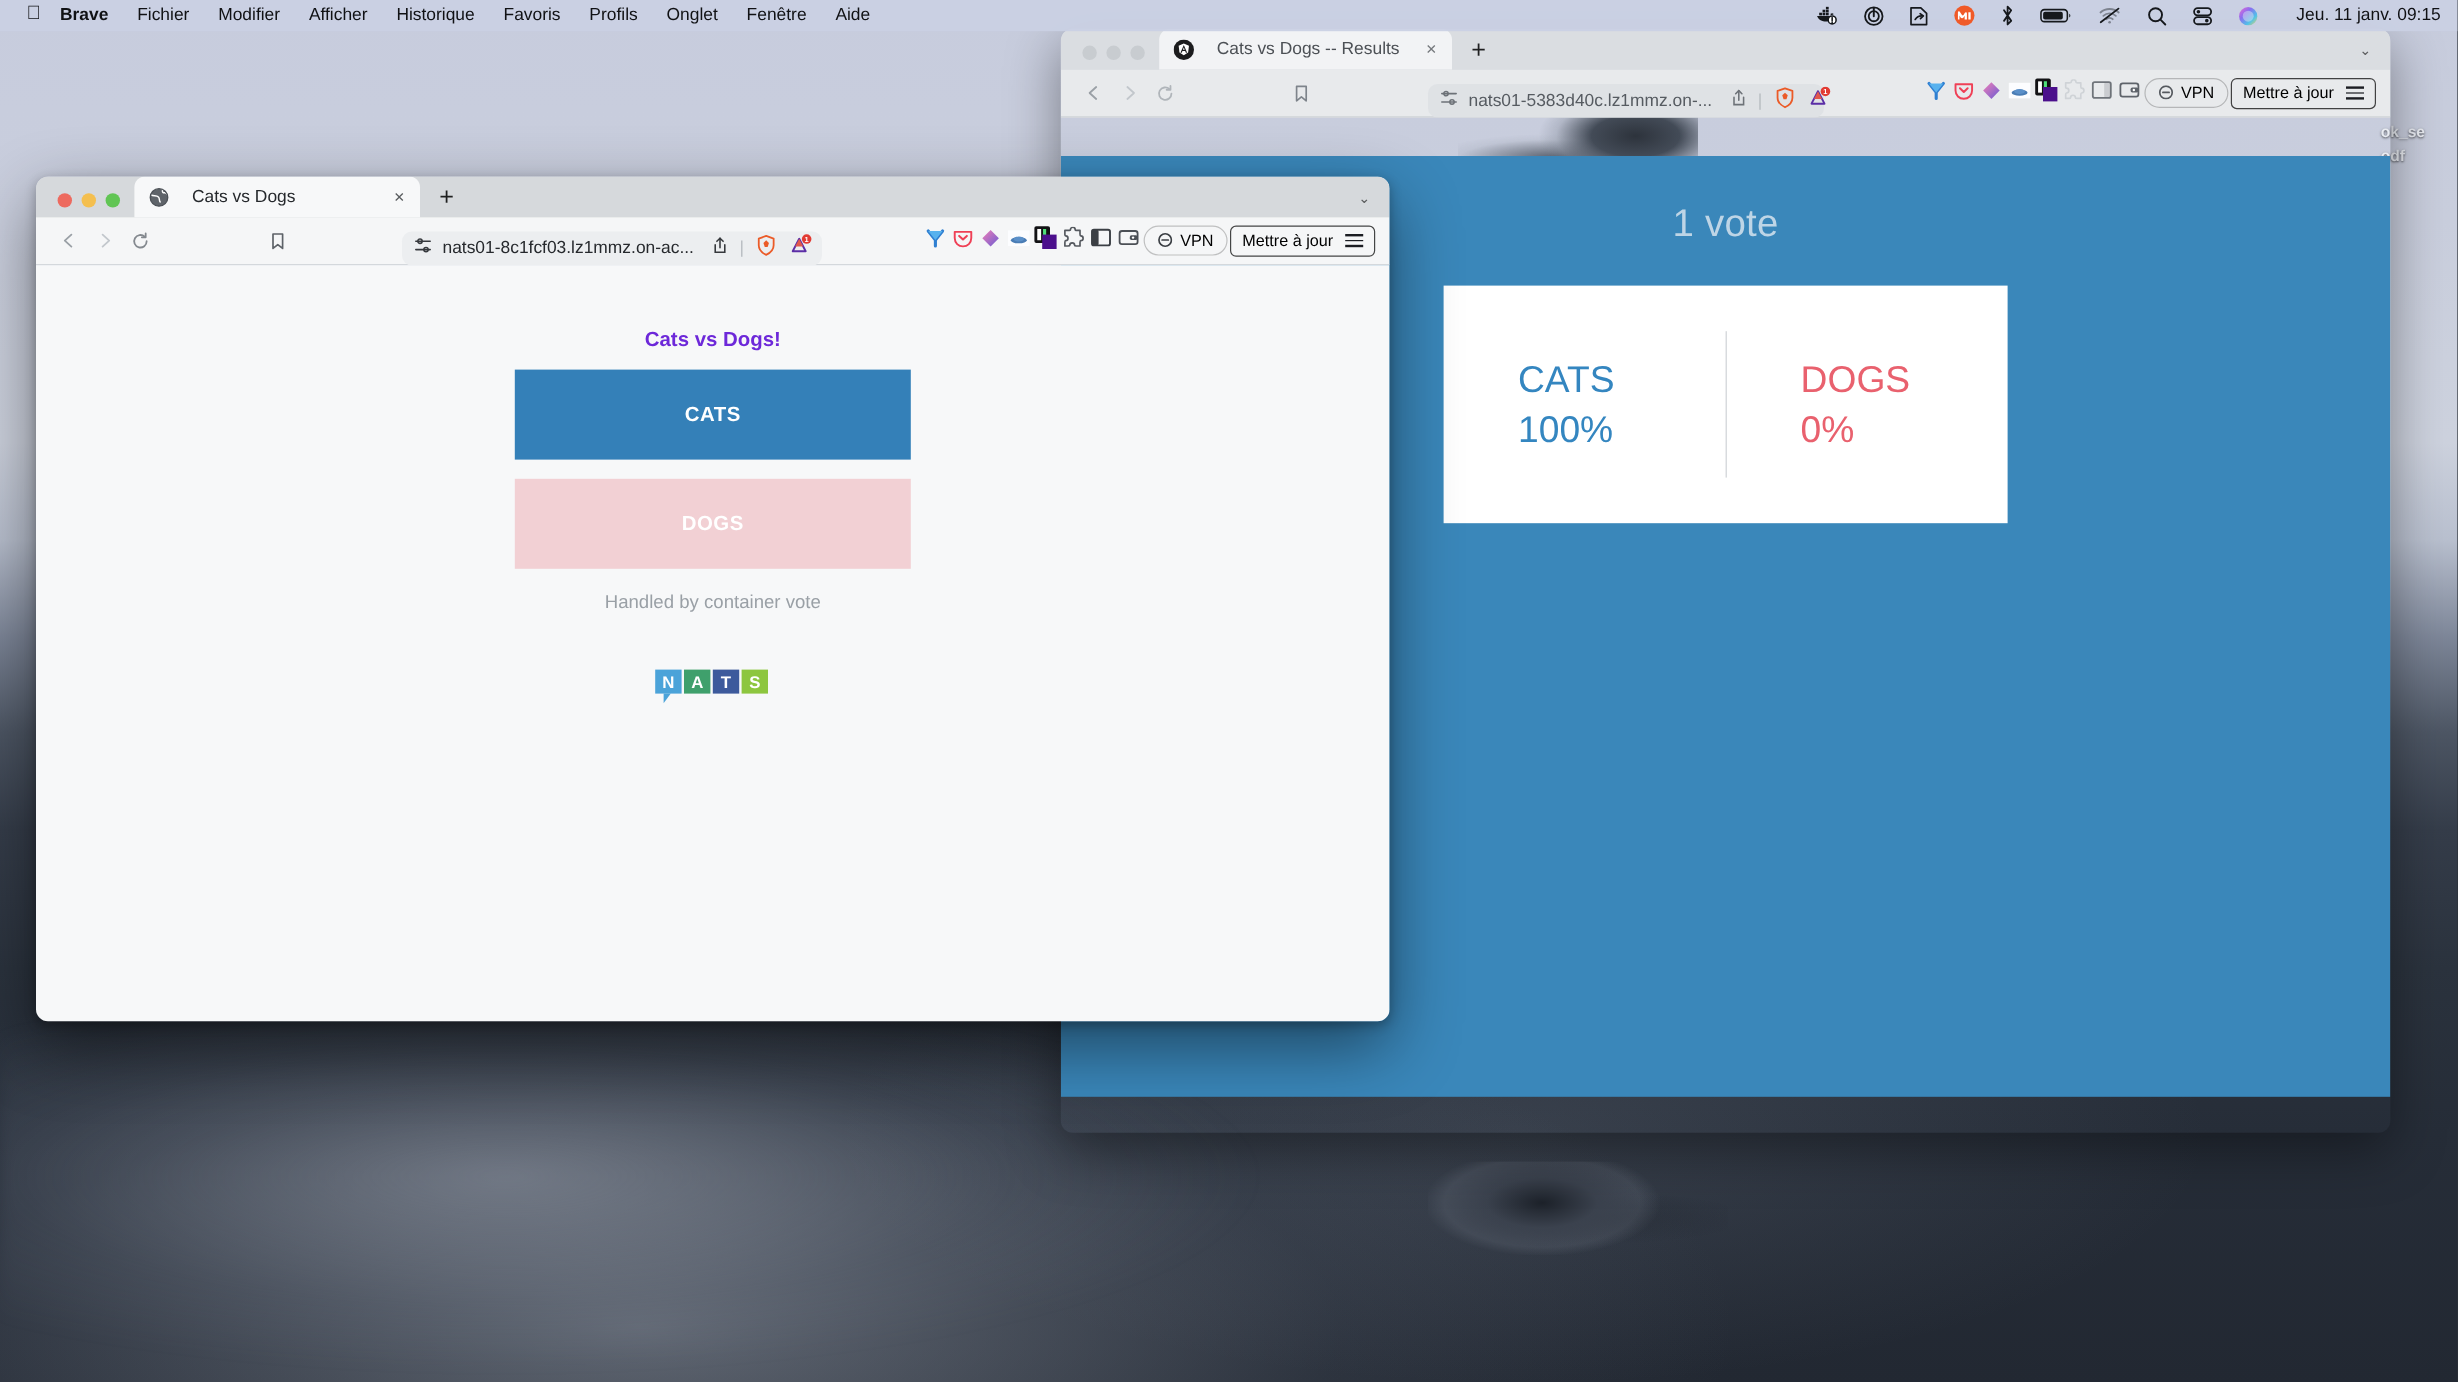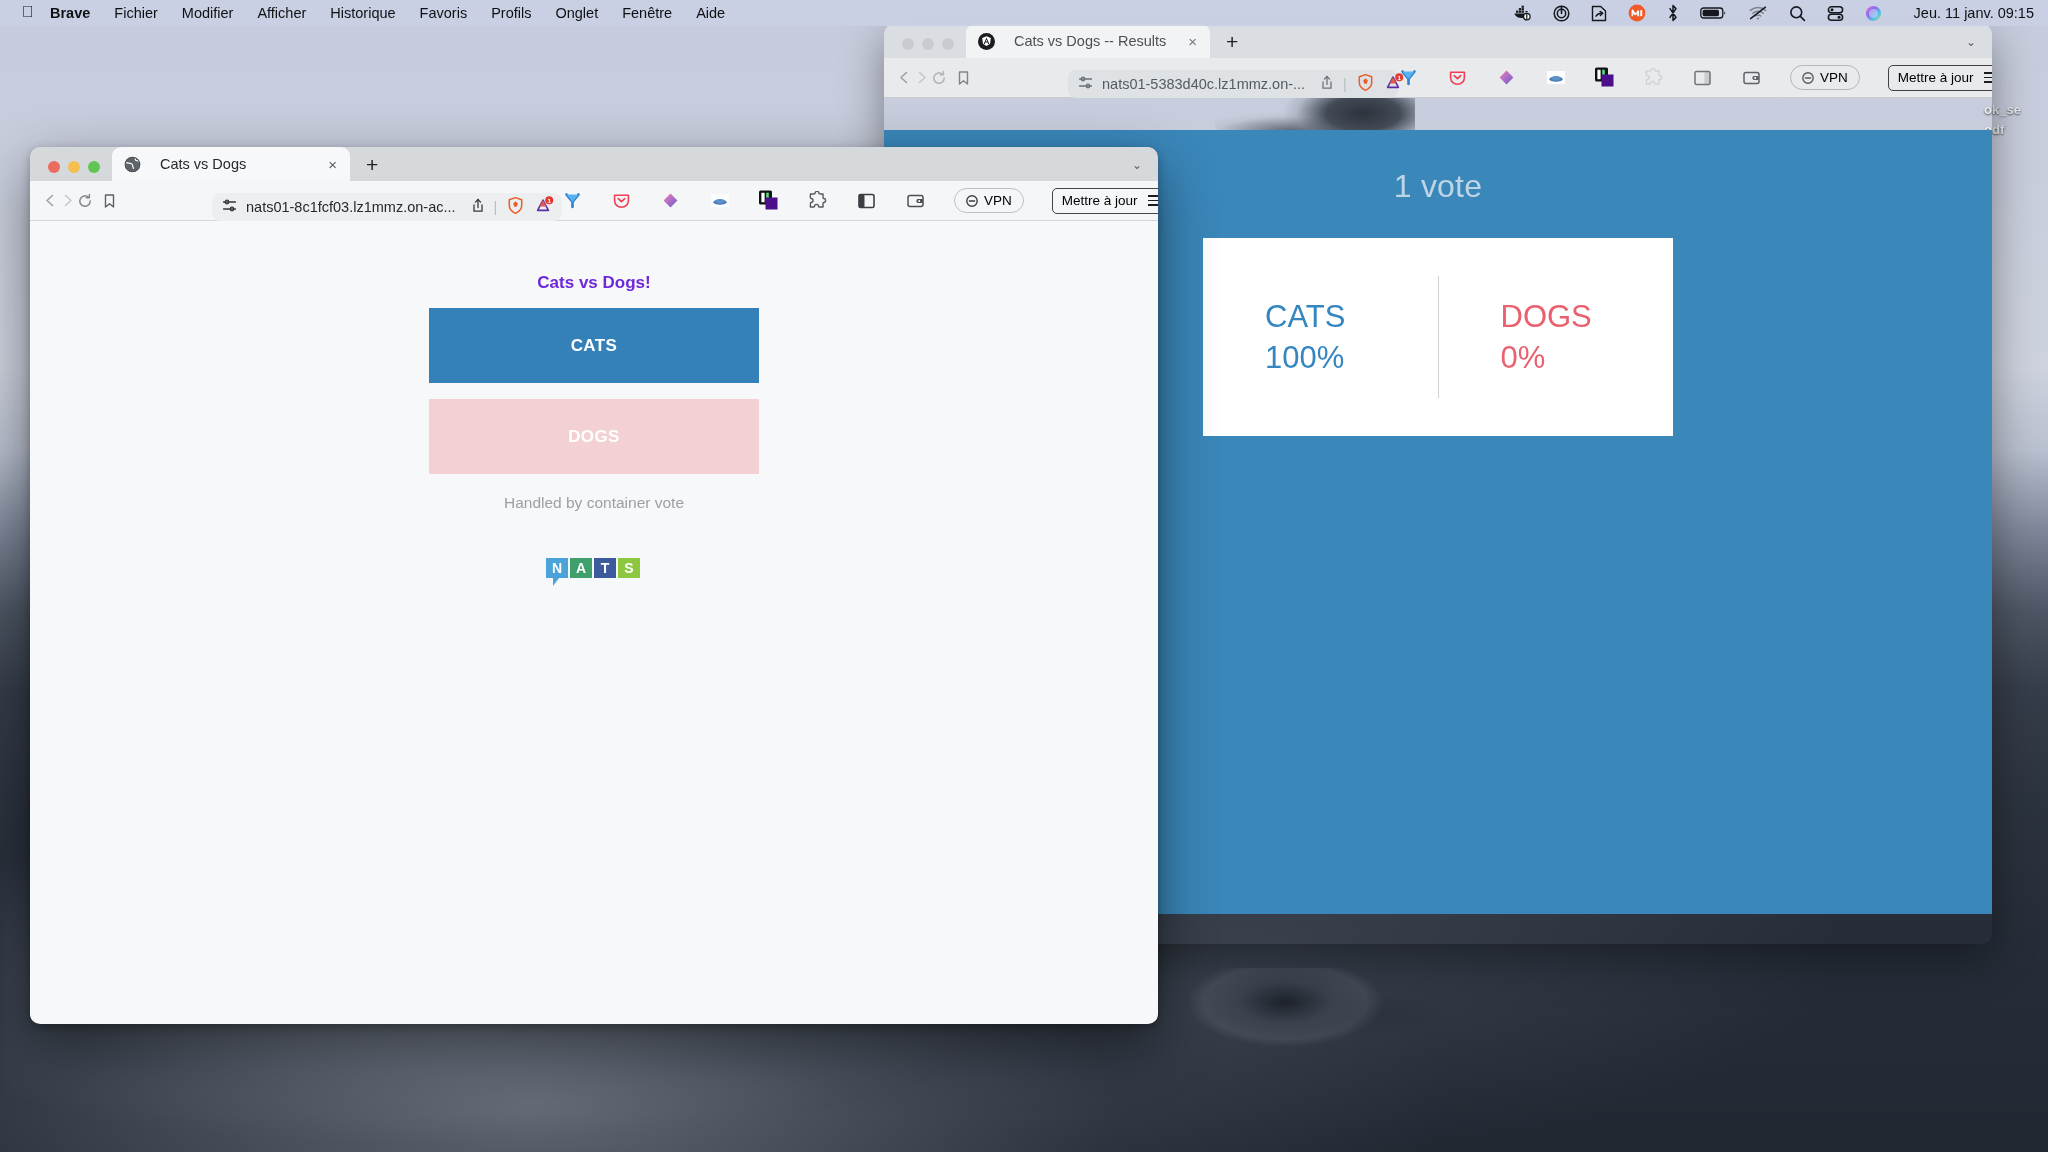--- a/index.html
+++ b/index.html
@@ -102,21 +102,21 @@
     height:40px; display:flex; align-items:center; gap:0px; padding:0 12px;
   }
   .navbtn{ width:30px; height:30px; display:flex; align-items:center; justify-content:center; }
   .urlwrap{ flex:1; display:flex; align-items:center; justify-content:center; }
   .urlbar{
     display:flex; align-items:center; gap:9px;
     height:28px; border-radius:8px; padding:0 10px;
     font-size:14.5px; max-width:none;margin-top:12px;
   }
   .urlbar .urltext{ white-space:nowrap; }
-  .ext-row{ display:flex; align-items:center; gap:28px; }
+  .ext-row{ display:flex; gap:2px; }
   .ext{ width:21px; height:21px; display:flex; align-items:center; justify-content:center; position:relative; }
   .vpnpill{
     display:flex; align-items:center; gap:6px;
     height:25px; padding:0 11px; border-radius:13px;
     border:1px solid rgba(0,0,0,.22); font-size:13.5px;
   }
   .updbtn{
     display:flex; align-items:center; gap:10px;
     height:26px; padding:0 9px; border-radius:5px;
     border:1px solid rgba(0,0,0,.72); font-size:13.5px; white-space:nowrap;
@@ -149,21 +149,21 @@
   }
   #res-card .half{ flex:1; padding-left:62px; }
   #res-card .divider{ width:1px; height:122px; background:#cfd3d6; }
   #res-card .lbl{ font-size:31px; line-height:1.33; }
   #res-card .pct{ font-size:31px; line-height:1.33; }
   #res-card .cats{ color:#3486c0; }
   #res-card .dogs{ color:#e9616e; }
 
   
   #win-front{
-    left:30px; top:147px; width:1128px; height:877px;
+    left:30px; top:147px; width:1128px; height:704px;
     box-shadow:0 22px 58px rgba(0,0,0,.48), 0 3px 10px rgba(0,0,0,.28);
     overflow:hidden;
   }
   #win-front .chrome{ background:#d6d9dc; }
   #win-front .tabstrip{ background:#d6d9dc; }
   #win-front .tab{ background:#f7f8f9; color:#25282c; min-width:238px; }
   #win-front .toolbar{ background:#f5f6f7; border-bottom:1px solid #d4d8dc; }
   #win-front .urlbar{ background:#eceef0; color:#26292d; width:350px; }
   #win-front .viewport{
     height:851px; background:#f7f8f9; position:relative; overflow:hidden;

